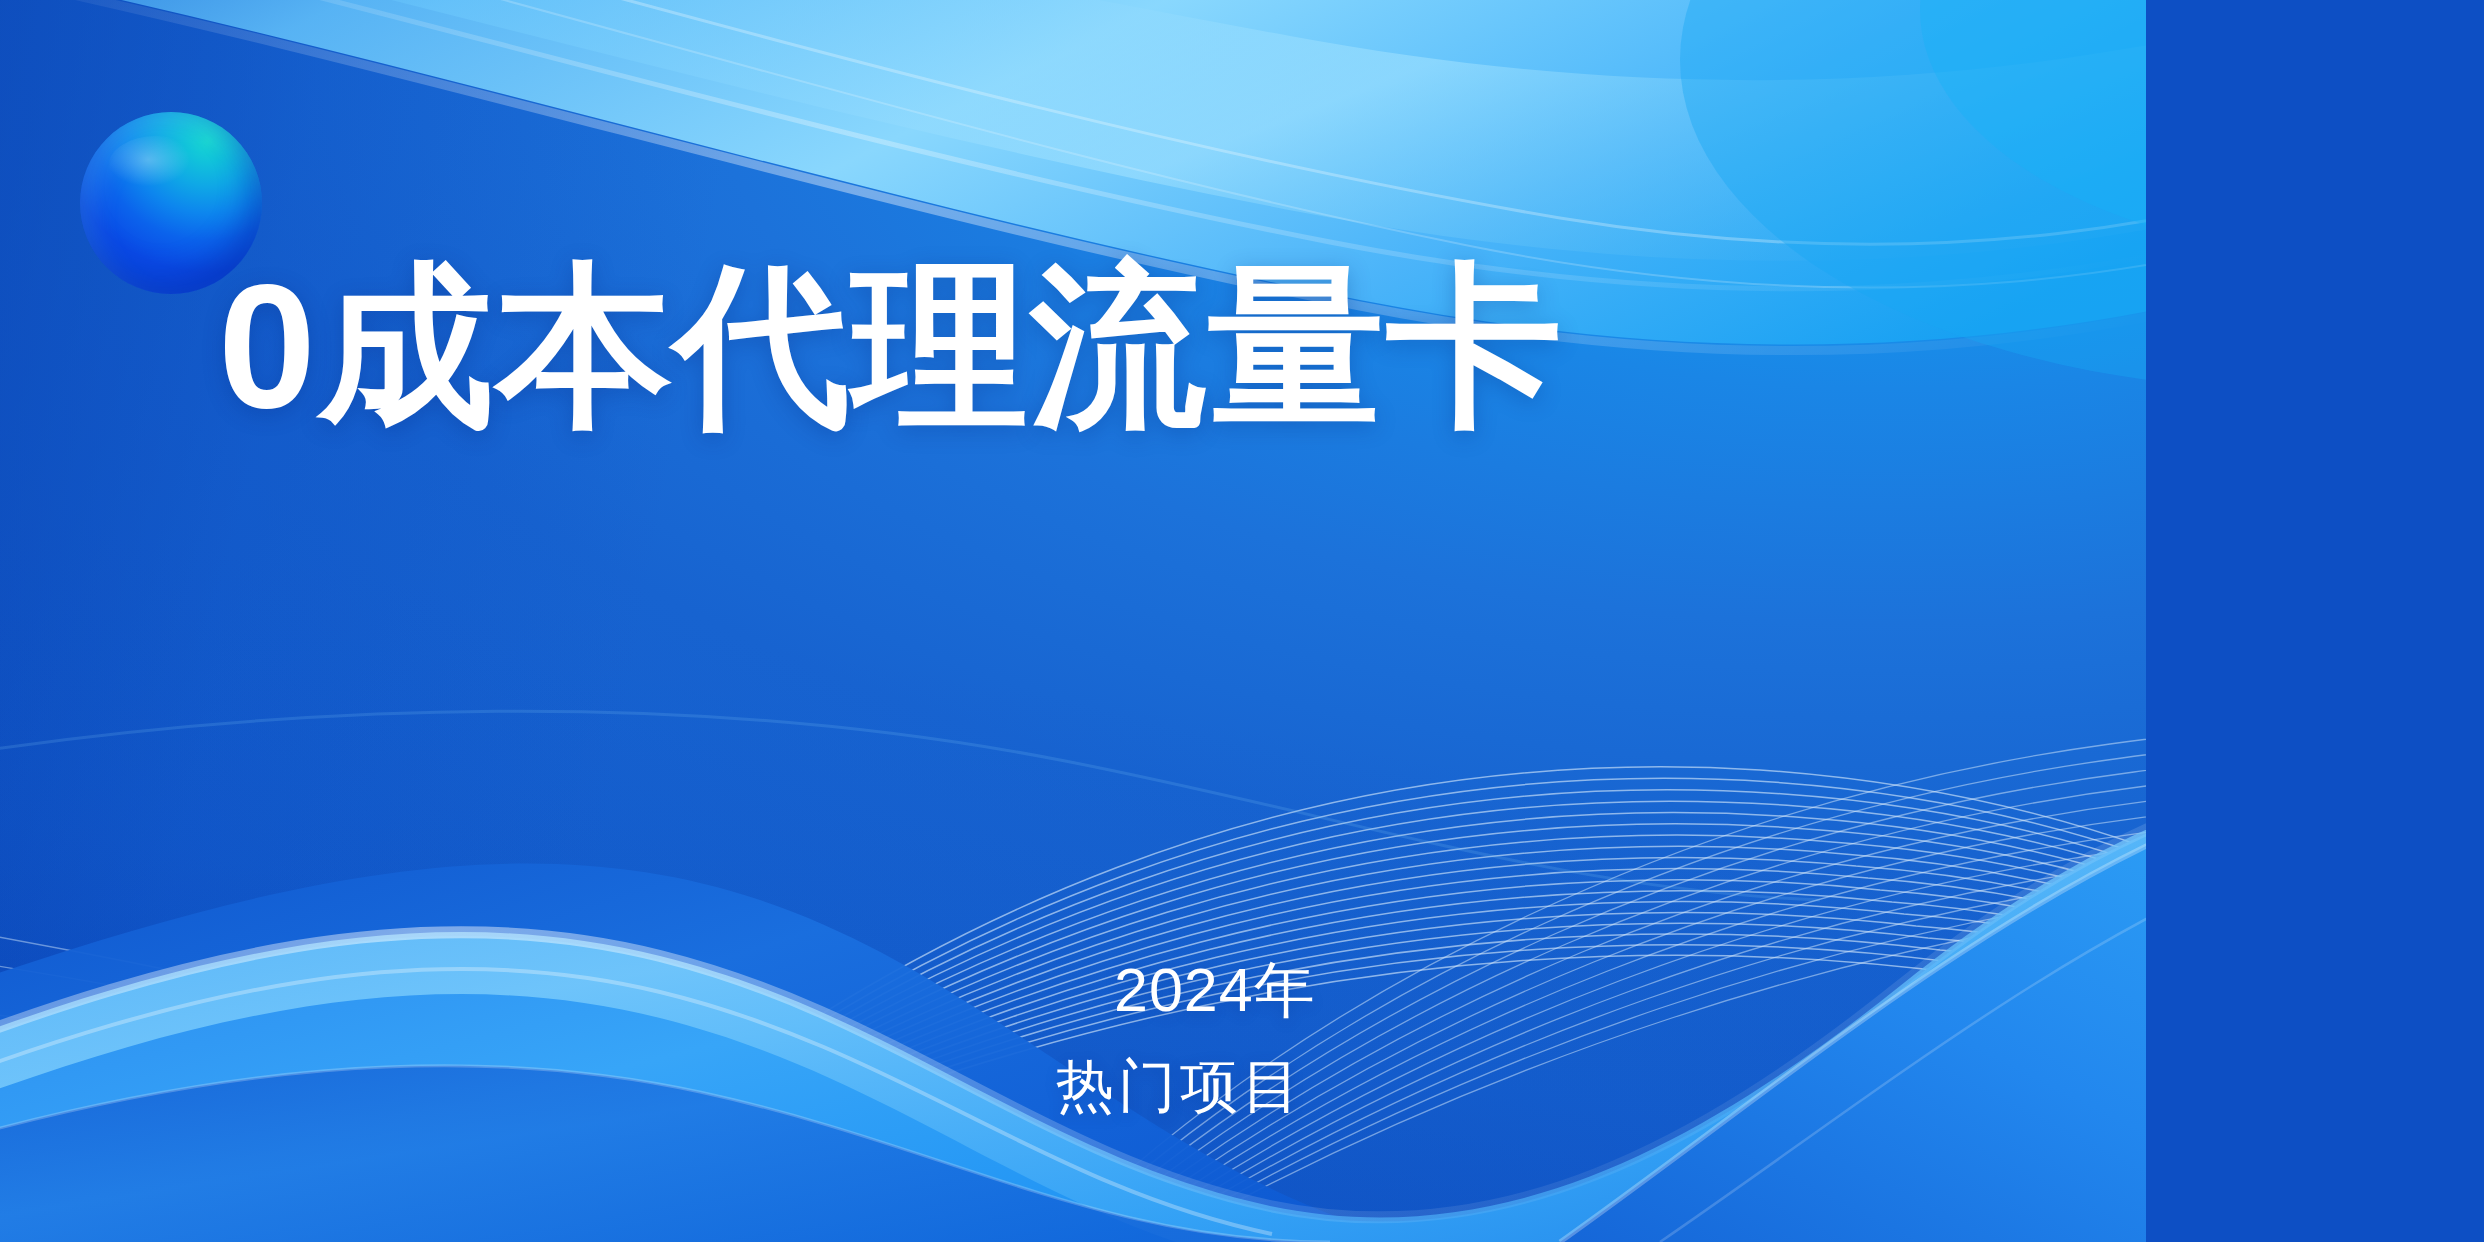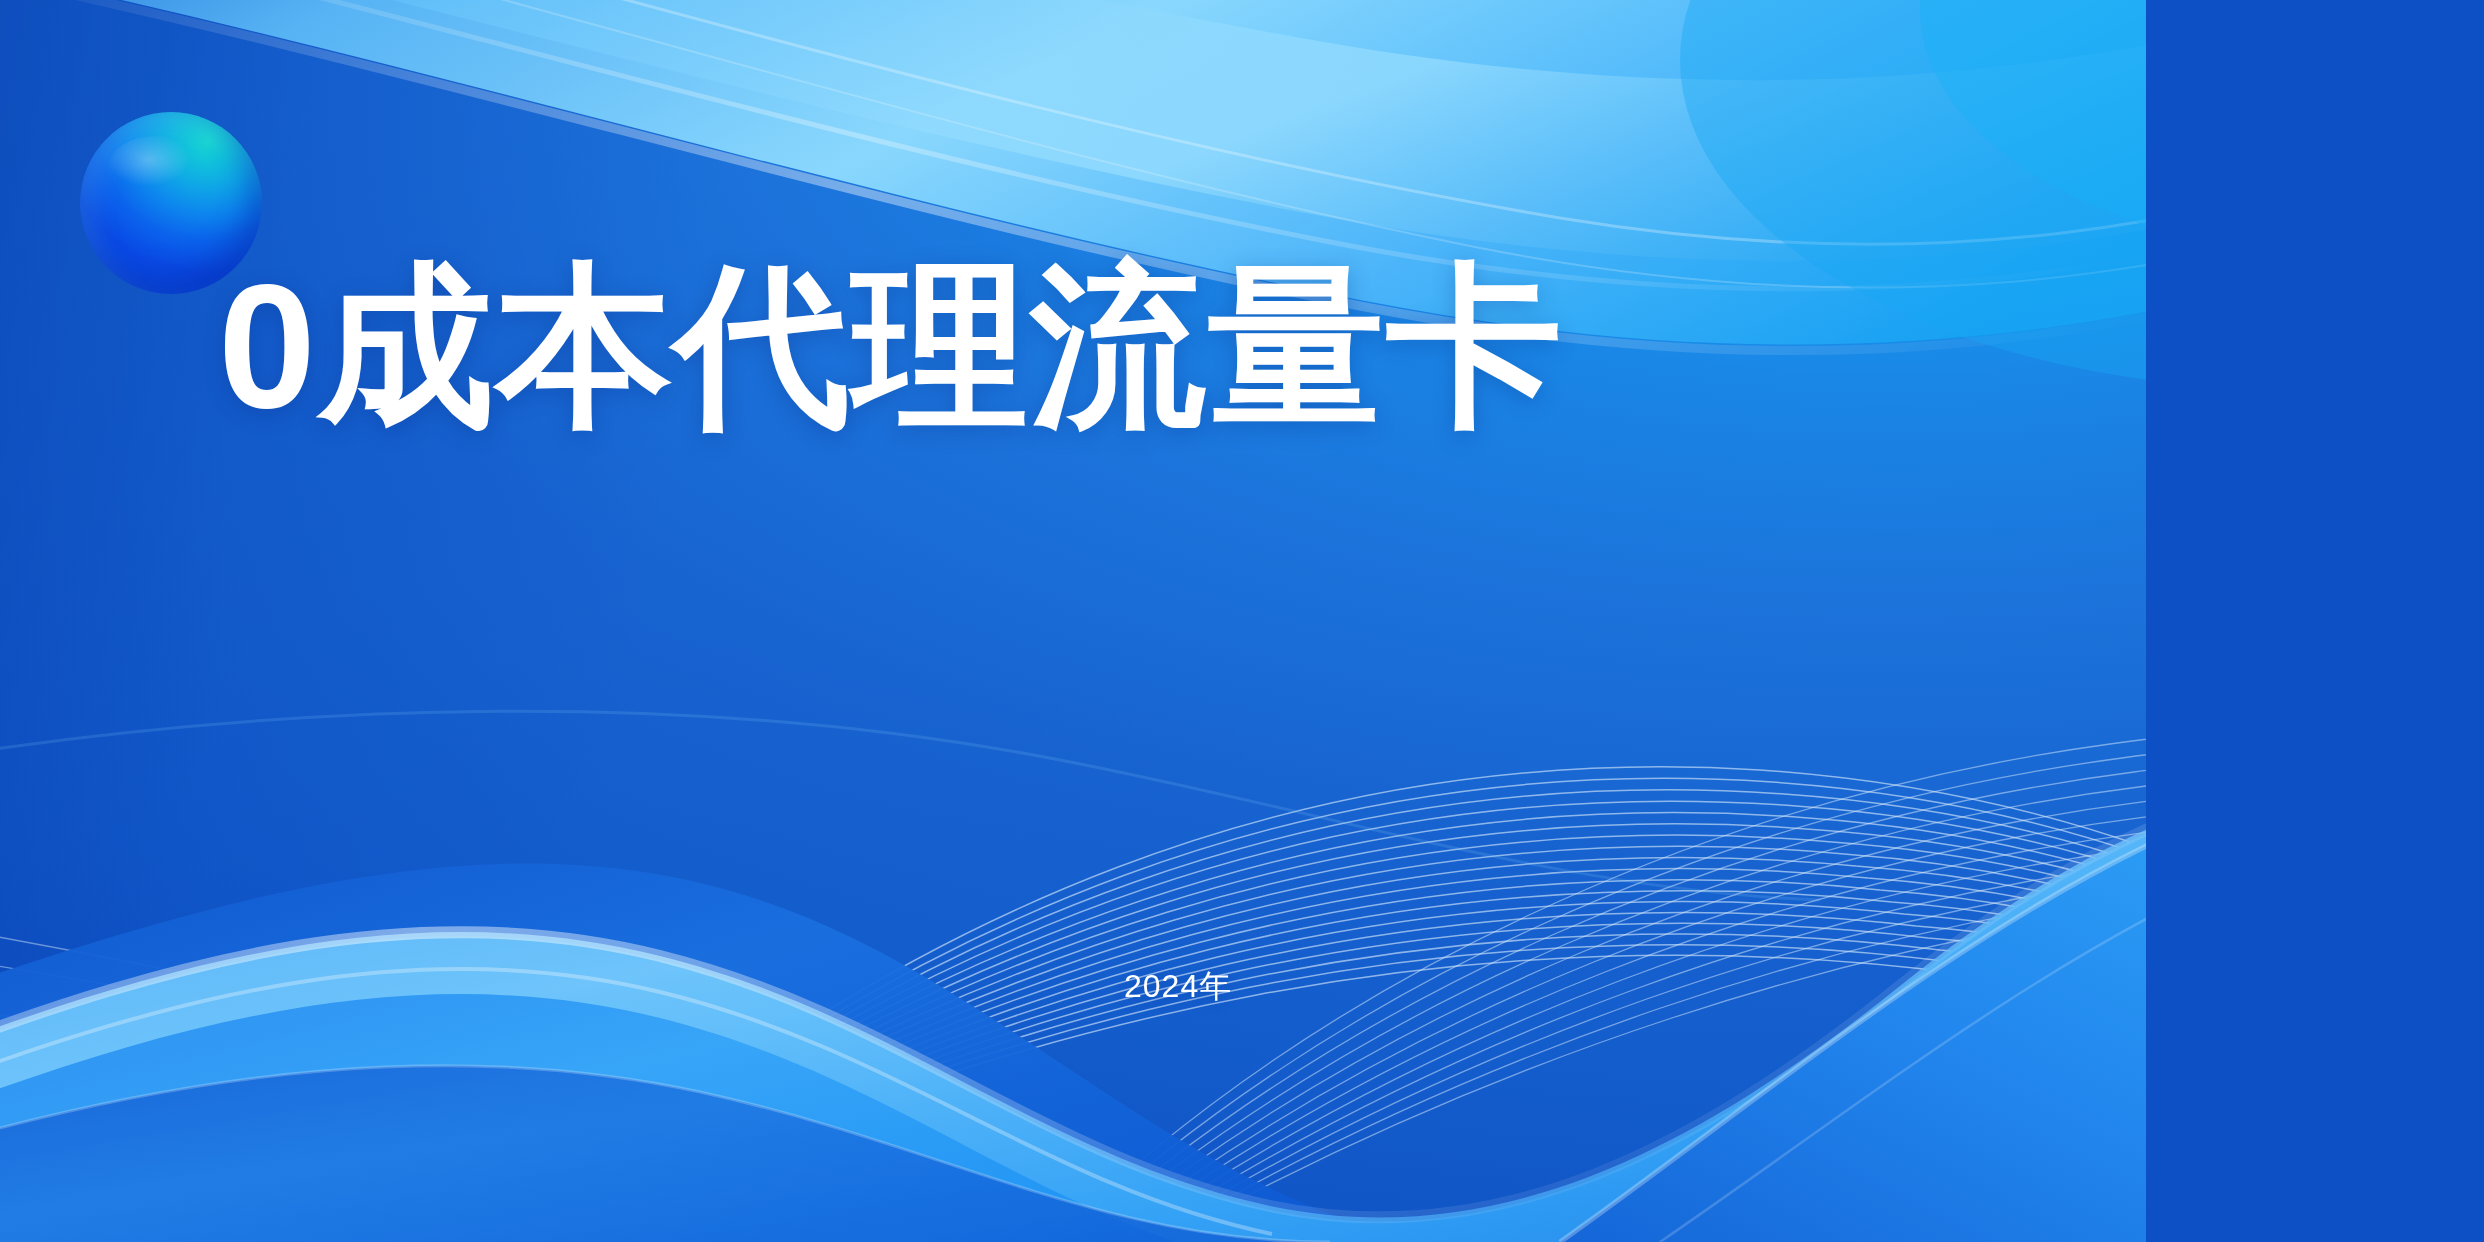--- a/index.html
+++ b/index.html
@@ -118,22 +118,22 @@
     text-shadow: 0 3px 14px rgba(6,42,132,0.25);
   }
   #badge {
     position: absolute;
     left: 1106px;
     top: 952px;
     color: #ffffff;
     text-shadow: 0 3px 14px rgba(6,42,132,0.28);
   }
   #badge-year {
-    margin: 18px;
-    font-size: 32px;
+    margin: 8px;
+    font-size: 61px;
     line-height: 1.0;
     font-weight: 400;
     letter-spacing: 1px;
     white-space: nowrap;
   }
   #badge-topic {
     margin: 36px 0 0 -50px;
     font-size: 58px;
     line-height: 1.0;
     font-weight: 400;
@@ -322,15 +322,16 @@
   <div class="sphere" id="sphere-left"></div>
   <div id="sphere-left-gloss"></div>
   <div class="sphere" id="sphere-right"></div>
   <div id="sphere-right-gloss"></div>
 
   <h1 id="headline">0成本代理流量卡</h1>
 
 
   <div id="badge">
     <p id="badge-year">2024年</p>
+    <p id="badge-topic">热门项目</p>
   </div>
 
 </div>
 
 </body></html>

